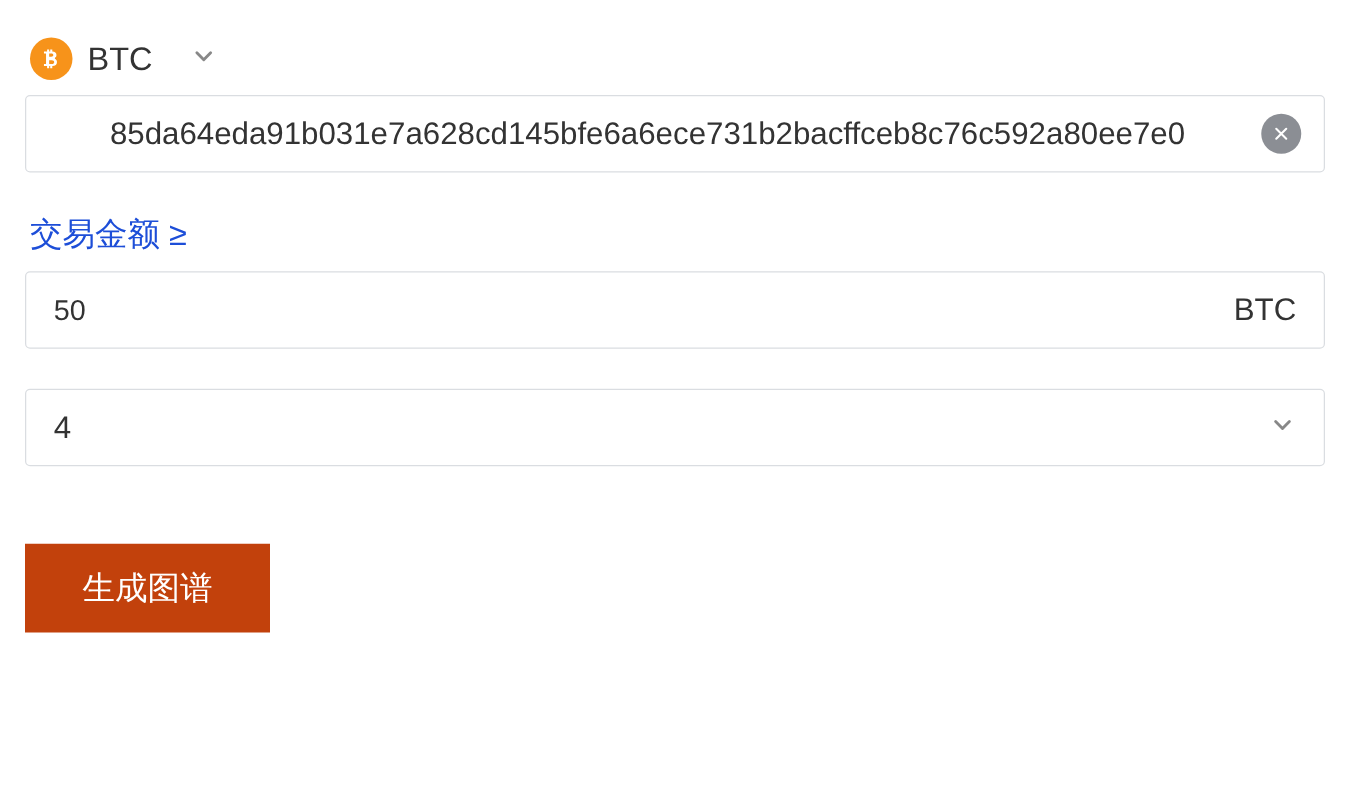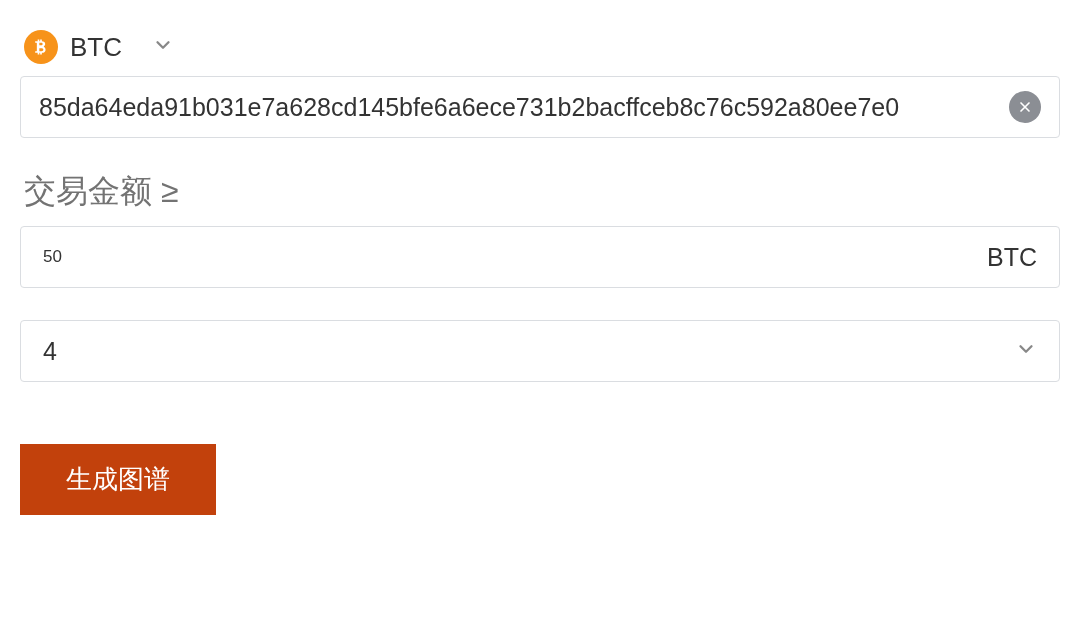--- a/index.html
+++ b/index.html
@@ -44,20 +44,21 @@
     }
     .input-wrapper {
       position: relative;
       border: 1px solid #dadde1;
       border-radius: 4px;
       height: 62px;
       display: flex;
       align-items: center;
       padding: 0 18px;
       margin-bottom: 32px;
+      text-align: center;
     }
     .input-value {
       font-size: 25px;
       color: #333333;
       flex: 1;
       font-family: inherit;
       white-space: nowrap;
       overflow: hidden;
     }
     .clear-btn {
@@ -70,38 +71,38 @@
       justify-content: center;
       cursor: pointer;
       flex-shrink: 0;
       margin-left: 12px;
     }
     .clear-btn svg {
       width: 16px;
       height: 16px;
     }
     .field-label {
-      font-size: 32px;
-      color: #737373;
+      font-size: 26px;
+      color: #1d4ed8;
       margin-bottom: 12px;
       padding-left: 4px;
     }
     .field-wrapper {
       margin-bottom: 32px;
     }
     .amount-input {
       border: 1px solid #dadde1;
       border-radius: 4px;
       height: 62px;
       display: flex;
       align-items: center;
       padding: 0 22px;
     }
     .amount-value {
-      font-size: 17px;
+      font-size: 23px;
       color: #333333;
       flex: 1;
     }
     .amount-suffix {
       font-size: 25px;
       color: #333333;
     }
     .select-input {
       border: 1px solid #dadde1;
       border-radius: 4px;

